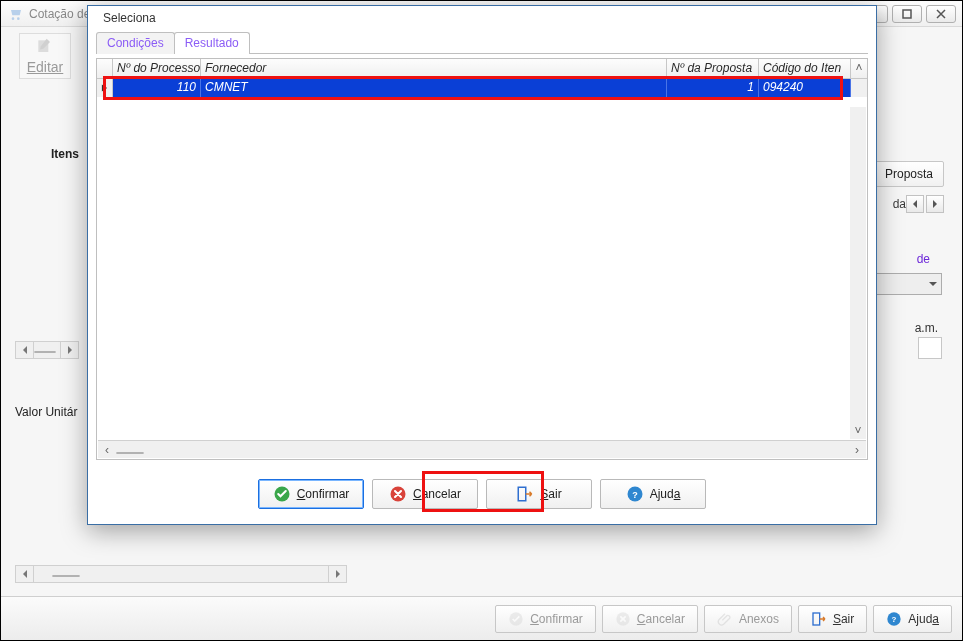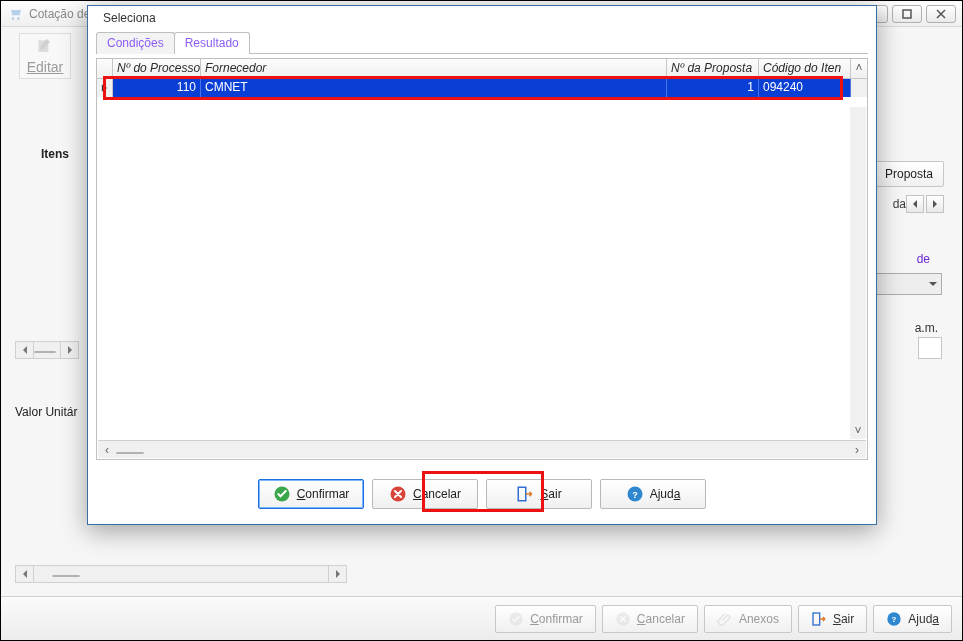--- a/index.html
+++ b/index.html
@@ -31,21 +31,21 @@
 .scroll-arrow svg{width:8px;height:8px;}
 .scroll-arrow.dac-l{ top:168px; right:38px;}
 .scroll-arrow.dac-r{ top:168px; right:18px;}
 .rt-text-de{ position:absolute; top:225px; right:32px; color:#6d28d9; }
 .rt-combo{ position:absolute; top:246px; right:20px; width:72px; height:22px; border:1px solid #adadad; background:#eee; display:flex; align-items:center; justify-content:flex-end; padding-right:3px;}
 .rt-combo svg{width:10px;height:10px;}
 .rt-text-am{ position:absolute; top:294px; right:24px; color:#333;}
 .rt-smallbox{ position:absolute; top:310px; right:20px; width:24px; height:22px; border:1px solid #c7c7c7; background:#fff;}
 
 
-.itens-lbl{ position:absolute; top:120px; left:0; font-weight:600; color:#222;padding-left:40px;}
+.itens-lbl{ position:absolute; top:120px; left:10px; font-weight:600; color:#222;padding-left:40px;}
 .valor-lbl{ position:absolute; top:378px; left:14px; color:#222;}
 
 
 .hscroll{ position:absolute; height:18px; background:#f0f0f0; border:1px solid #d0d0d0; display:flex; align-items:center;}
 .hscroll .arrow{ width:18px; height:16px; display:flex; align-items:center; justify-content:center; border-right:1px solid #d0d0d0;}
 .hscroll .arrow:last-child{border-right:none;border-left:1px solid #d0d0d0;}
 .hscroll .track{flex:1;position:relative;}
 .hscroll .thumb{position:absolute;top:1px;bottom:1px;background:#cfcfcf;border:1px solid #b2b2b2;border-radius:2px;}
 .hscroll.h1{ top:314px; left:14px; width:64px;}
 .hscroll.h2{ top:538px; left:14px; width:332px;}
@@ -74,21 +74,21 @@
 .grid-head{ height:20px; background:linear-gradient(#fdfdfd,#efefef); border-bottom:1px solid #c7c7c7; display:flex; color:#2a2a2a; font-size:12px; position:relative;font-style:italic;}
 .ghcell{ border-right:1px solid #c7c7c7; padding:2px 4px; white-space:nowrap; overflow:hidden;}
 .ghcell.rowmark{width:16px; padding:0;}
 .ghcell.c-proc{width:88px;}
 .ghcell.c-forn{flex:1;}
 .ghcell.c-prop{width:92px;}
 .ghcell.c-cod{width:92px;}
 .ghcell.c-vsc{width:16px;border-right:none; text-align:center; color:#666;}
 
 .grid-row{ height:18px; display:flex; align-items:stretch; color:#fff; background:#0a3fd6; font-size:12px;}
-.gcell{ border-right:1px solid #4a74e6; padding:1px 4px; white-space:nowrap; overflow:hidden;}
+.gcell{ border-right:1px solid #4a74e6; padding:1px 4px; white-space:nowrap; overflow:hidden;font-style:italic;}
 .gcell.rowmark{width:16px; background:#f0f0f0; border-right:1px solid #c7c7c7; display:flex; align-items:center; justify-content:center;}
 .gcell.rowmark svg{width:8px;height:8px;}
 .gcell.c-proc{width:88px; text-align:right;}
 .gcell.c-forn{flex:1;}
 .gcell.c-prop{width:92px; text-align:right;}
 .gcell.c-cod{width:92px;}
 .gcell.c-vsc{width:16px; background:#f0f0f0;border-right:none;}
 
 
 .row-redbox{ position:absolute; border:3px solid #e11; pointer-events:none;}

